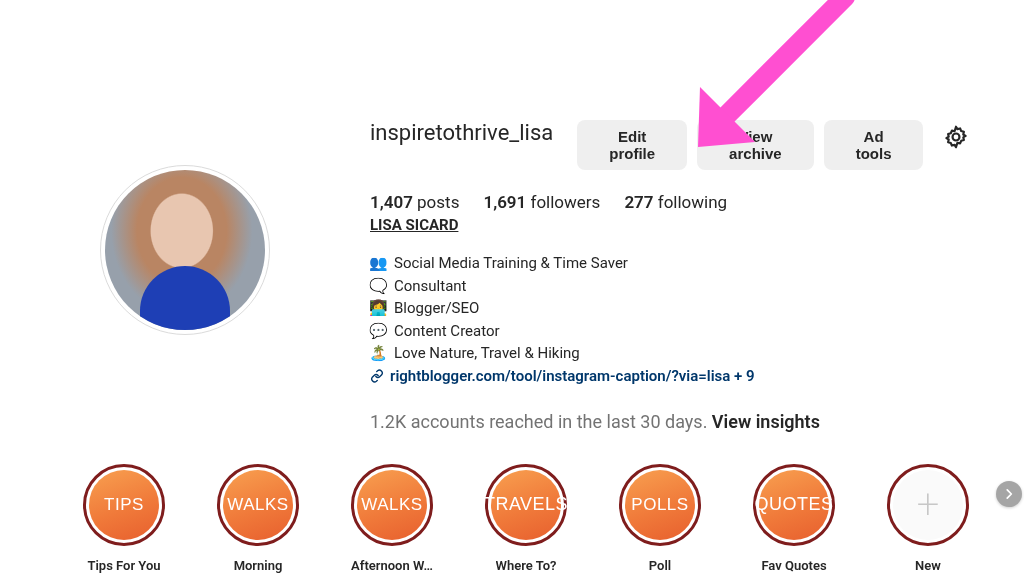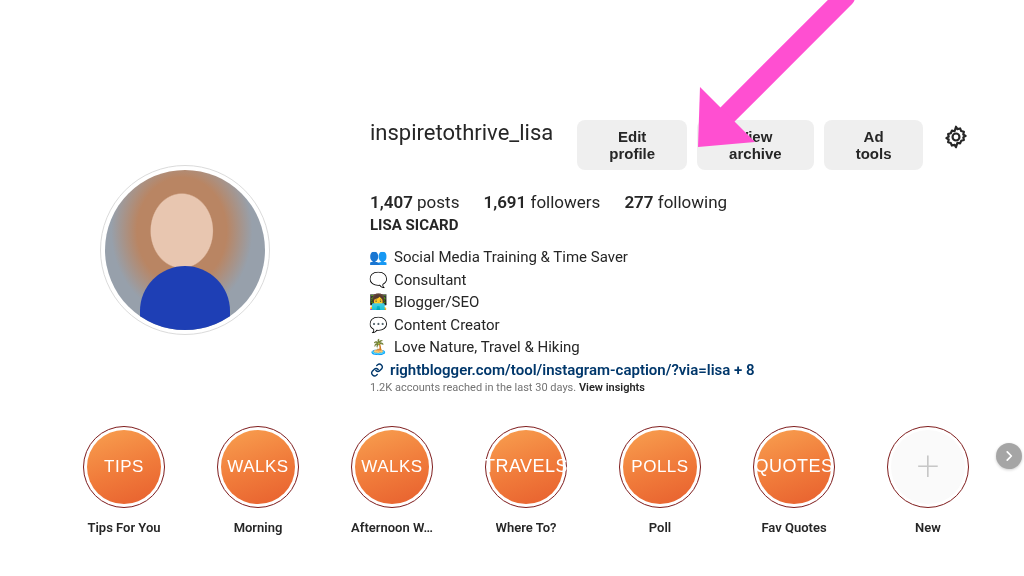--- a/index.html
+++ b/index.html
@@ -84,21 +84,22 @@
   .stats {
     display: flex;
     gap: 24px;
     font-size: 17px;
     margin-bottom: 4px;
   }
   .stats strong { font-weight: 600; }
   .bio-name {
     font-size: 15px;
     font-weight: 700;
-    margin-bottom: 12px;
+    margin-bottom: 18px;
+    text-decoration: underline;
   }
   .bio-line {
     font-size: 15px;
     line-height: 1.5;
     display: flex;
     align-items: center;
     gap: 6px;
   }
   .bio-emoji {
     width: 18px;
@@ -108,23 +109,23 @@
   .link-row {
     font-size: 15px;
     color: #00376b;
     font-weight: 600;
     display: flex;
     align-items: center;
     gap: 6px;
     margin-top: 2px;
   }
   .insights {
-    font-size: 11px;
+    font-size: 18px;
     color: #737373;
-    margin-top: 2px;
+    margin-top: 26px;
   }
   .insights .vi { color: #262626; font-weight: 600; }
   .highlights {
     display: flex;
     gap: 46px;
     padding: 32px 0 0 80px;
     align-items: flex-start;
     position: relative;
   }
   .hl {
@@ -133,21 +134,21 @@
     align-items: center;
     width: 88px;
     cursor: pointer;
   }
   .hl-circle {
     width: 82px;
     height: 82px;
     border-radius: 50%;
     padding: 3px;
     background: #fff;
-    border: 1px solid #7f1d1d;
+    border: 3px solid #7f1d1d;
     margin-bottom: 12px;
   }
   .hl-fill {
     width: 100%;
     height: 100%;
     border-radius: 50%;
     background: linear-gradient(160deg, #f8a050 0%, #f07a3a 55%, #e75f2e 100%);
     display: flex;
     align-items: center;
     justify-content: center;
@@ -262,21 +263,21 @@
           <span class="bio-emoji">🏝️</span>
           <span>Love Nature, Travel &amp; Hiking</span>
         </div>
       </div>
 
     <div class="link-row">
       <svg width="14" height="14" viewBox="0 0 24 24" fill="none" stroke="#00376b" stroke-width="2.4" stroke-linecap="round">
         <path d="M10 13a5 5 0 0 0 7 0l3-3a5 5 0 0 0-7-7l-1.5 1.5"></path>
         <path d="M14 11a5 5 0 0 0-7 0l-3 3a5 5 0 0 0 7 7l1.5-1.5"></path>
       </svg>
-      <span>rightblogger.com/tool/instagram-caption/?via=lisa + 8</span>
+      <span>rightblogger.com/tool/instagram-caption/?via=lisa + 9</span>
     </div>
 
     <div class="insights">
       <span>1.2K accounts reached in the last 30 days.</span>
       <span class="vi">View insights</span>
     </div>
   </div>
 </div>
 
 <div class="highlights" id="highlights-row">

